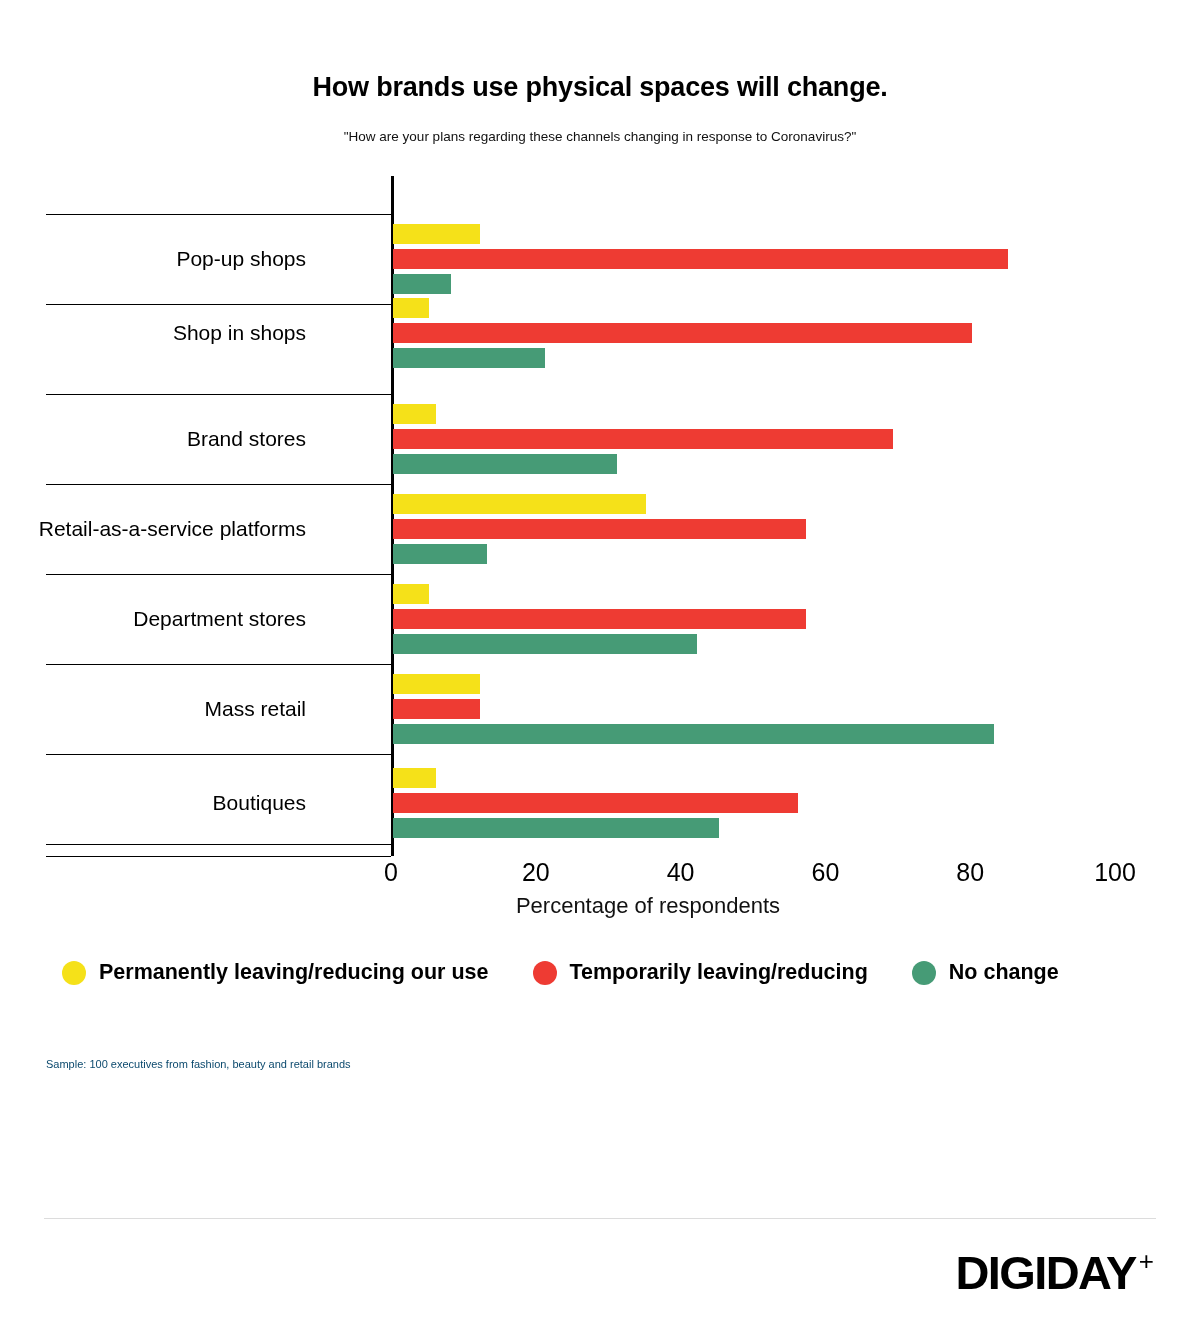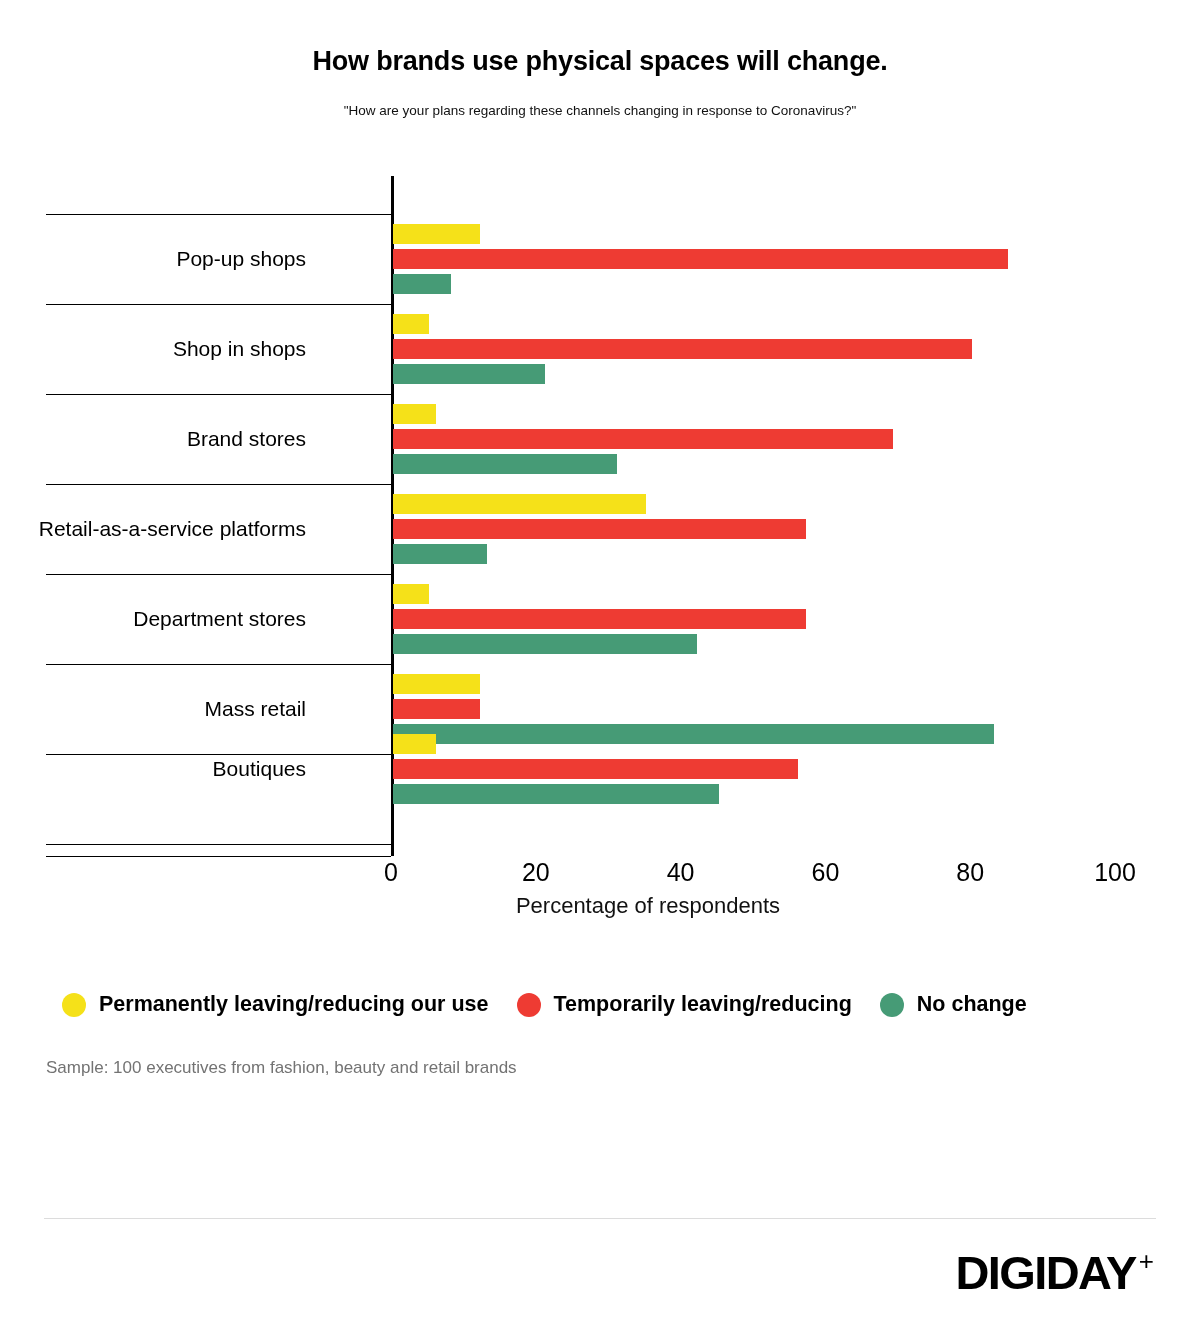--- a/index.html
+++ b/index.html
@@ -8,21 +8,21 @@
     width: 1200px;
     height: 1325px;
     background: #ffffff;
     font-family: "Liberation Sans", sans-serif;
     color: #1a1a1a;
     position: relative;
     overflow: hidden;
   }
 
   
-  .header { padding-top: 46px; text-align: center; }
+  .header { padding-top: 72px; text-align: center; }
   .chart-title {
     font-size: 27px;
     font-weight: bold;
     letter-spacing: -0.2px;
     color: #000;
     margin: 0;
   }
   .chart-subtitle {
     font-size: 13.5px;
     font-weight: normal;
@@ -105,45 +105,45 @@
     width: 1156px;
     text-align: center;
     font-size: 22px;
     color: #111;
   }
   .x-axis-title-inner { margin-left: 140px; display: inline-block; }
 
   
   .legend {
     position: absolute;
-    left: 62px; top: 992px;
+    left: 62px; top: 960px;
     width: 1080px;
     display: flex;
     align-items: center;
-    gap: 28px;
+    gap: 44px;
     text-align: right;
   }
   .legend-item { display: flex; align-items: center; gap: 13px; }
   .legend-dot {
     width: 24px; height: 24px;
     border-radius: 50%;
     flex: none;
   }
   .legend-label {
     font-size: 21.5px;
     font-weight: bold;
     color: #000;
     white-space: nowrap;
   }
 
   
   .footnotes { position: absolute; left: 46px; top: 1058px; }
   .footnote {
-    font-size: 17px;
-    color: #737373;
+    font-size: 11px;
+    color: #0c4a6e;
     margin-bottom: 28px;
   }
 
   
   .footer-rule {
     position: absolute;
     left: 44px; top: 1218px;
     width: 1112px;
     border-top: 1px solid #dcdcdc;
   }
@@ -190,21 +190,21 @@
   <div class="y-axis"></div>
   <div class="rows">
       <div class="row" style="top: 38px;">
         <div class="row-label">Pop-up shops</div>
         <div class="bars">
           <div class="bar s0" title="Permanently leaving/reducing our use: 12%" style="width: 86.88px; background: rgb(245, 225, 25);"></div>
           <div class="bar s1" title="Temporarily leaving/reducing: 85%" style="width: 615.4px; background: rgb(238, 59, 51);"></div>
           <div class="bar s2" title="No change: 8%" style="width: 57.92px; background: rgb(70, 155, 118);"></div>
         </div>
       </div>
-      <div class="row" style="top: 128px; text-decoration: underline;">
+      <div class="row" style="top: 112px; text-decoration: underline;">
         <div class="row-label">Shop in shops</div>
         <div class="bars">
           <div class="bar s0" title="Permanently leaving/reducing our use: 5%" style="width: 36.2px; background: rgb(245, 225, 25);"></div>
           <div class="bar s1" title="Temporarily leaving/reducing: 80%" style="width: 579.2px; background: rgb(238, 59, 51);"></div>
           <div class="bar s2" title="No change: 21%" style="width: 152.04px; background: rgb(70, 155, 118);"></div>
         </div>
       </div>
       <div class="row" style="top: 218px;">
         <div class="row-label">Brand stores</div>
         <div class="bars">
@@ -230,21 +230,21 @@
         </div>
       </div>
       <div class="row" style="top: 488px;">
         <div class="row-label">Mass retail</div>
         <div class="bars">
           <div class="bar s0" title="Permanently leaving/reducing our use: 12%" style="width: 86.88px; background: rgb(245, 225, 25);"></div>
           <div class="bar s1" title="Temporarily leaving/reducing: 12%" style="width: 86.88px; background: rgb(238, 59, 51);"></div>
           <div class="bar s2" title="No change: 83%" style="width: 600.92px; background: rgb(70, 155, 118);"></div>
         </div>
       </div>
-      <div class="row" style="top: 548px;">
+      <div class="row" style="top: 582px;">
         <div class="row-label">Boutiques</div>
         <div class="bars">
           <div class="bar s0" title="Permanently leaving/reducing our use: 6%" style="width: 43.44px; background: rgb(245, 225, 25);"></div>
           <div class="bar s1" title="Temporarily leaving/reducing: 56%" style="width: 405.44px; background: rgb(238, 59, 51);"></div>
           <div class="bar s2" title="No change: 45%" style="width: 325.8px; background: rgb(70, 155, 118);"></div>
         </div>
       </div>
     </div>
 </div>
 

